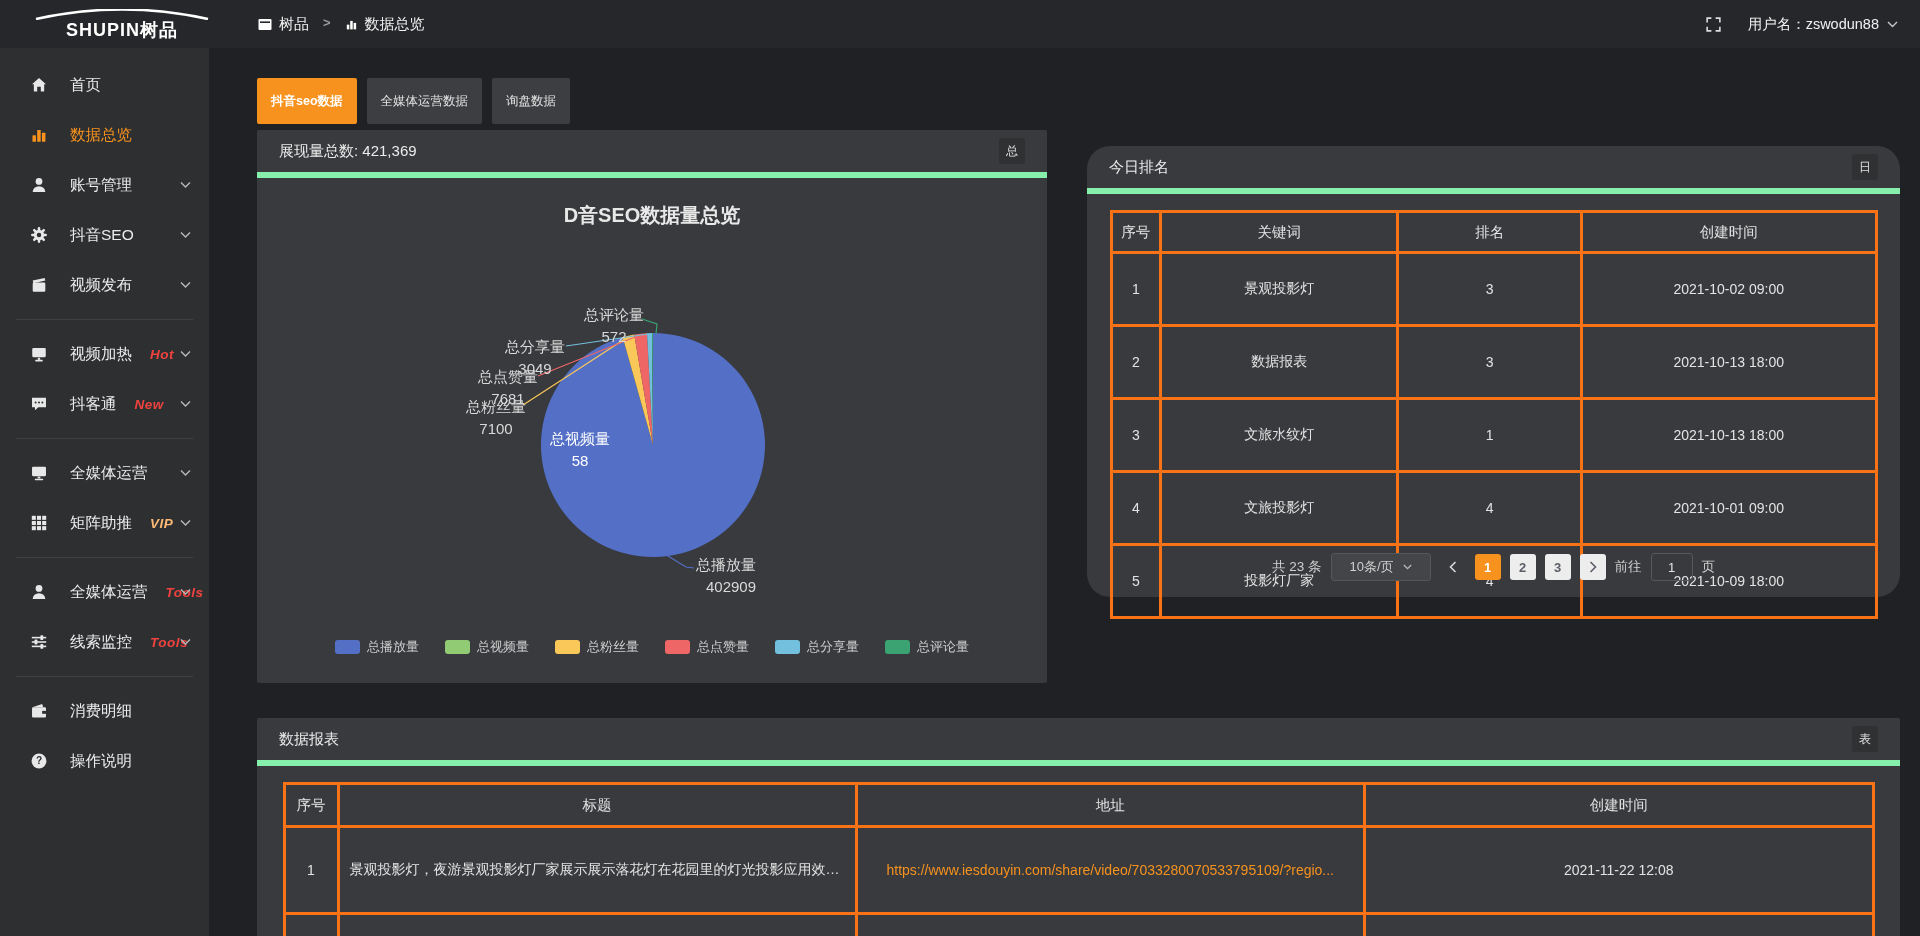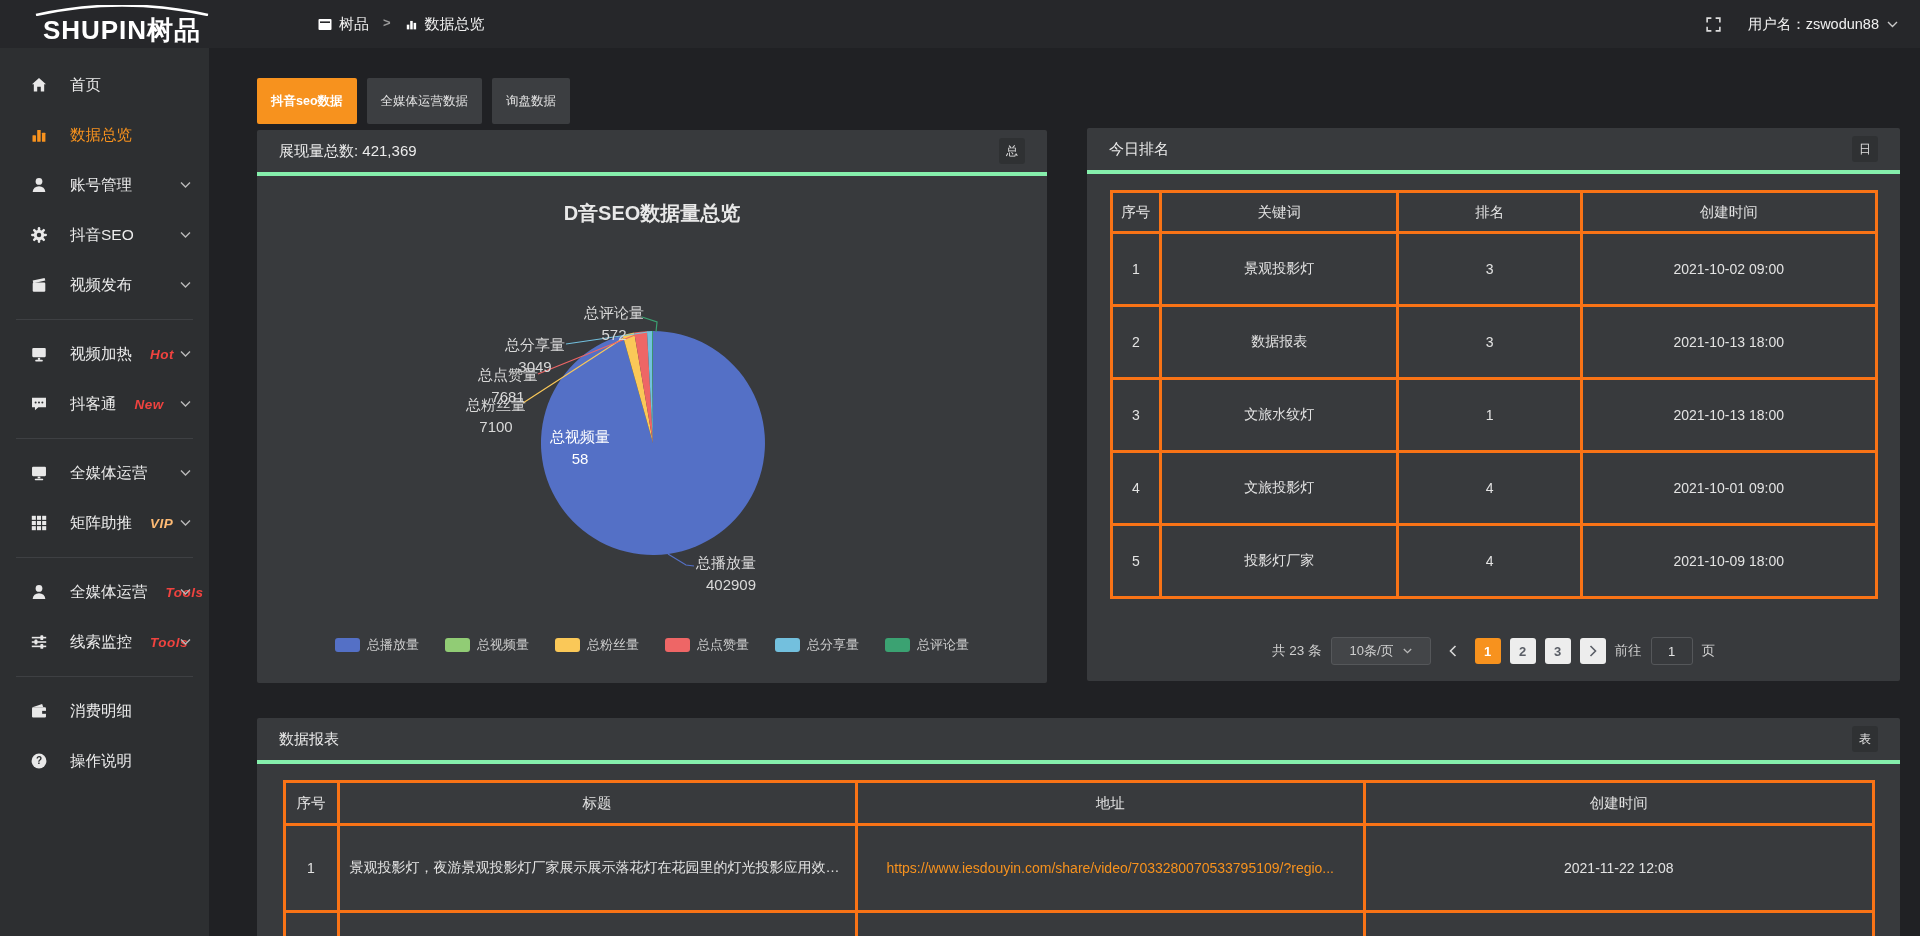--- a/index.html
+++ b/index.html
@@ -5,22 +5,22 @@
   html,body{margin:0;padding:0;width:1920px;height:936px;overflow:hidden;
     background:#202124;color:#e6e6e6;
     font-family:"Liberation Sans","DejaVu Sans",sans-serif;}
   .page{position:relative;width:1920px;height:936px;overflow:hidden;}
 
   
   .header{position:absolute;left:0;top:0;right:0;height:48px;background:#26272a;
     display:flex;align-items:center;z-index:10;}
   .logo{display:flex;flex-direction:column;align-items:center;margin-left:22px;width:200px;cursor:pointer;}
   .logo svg{display:block;}
-  .logo-text{font-size:26px;font-weight:800;letter-spacing:1px;color:#fff;line-height:1;margin-top:1px;white-space:nowrap;}
-  .breadcrumb{display:flex;margin-left:60px;font-size:15px;color:#f0f0f0;padding-left:36px;}
+  .logo-text{font-size:18px;font-weight:800;letter-spacing:1px;color:#fff;line-height:1;margin-top:1px;white-space:nowrap;}
+  .breadcrumb{display:flex;font-size:15px;color:#f0f0f0;padding-left:36px;}
   .bc-item{display:flex;align-items:center;gap:7px;}
   .bc-sep{margin:0 14px;color:#9a9a9a;font-size:13px;font-weight:bold;}
   .header-right{margin-left:auto;margin-right:22px;display:flex;align-items:center;gap:26px;}
   .fullscreen{display:flex;cursor:pointer;}
   .user-menu{display:flex;align-items:center;gap:8px;font-size:14.5px;color:#f0f0f0;cursor:pointer;}
 
   
   .sidebar{position:absolute;left:0;top:48px;bottom:0;width:209px;background:#2d2f31;}
   .sidebar ul{margin:0;padding:12px 0 0 0;list-style:none;}
   li.item{position:relative;height:50px;display:flex;align-items:center;
@@ -37,26 +37,26 @@
   
   .tabs{position:absolute;left:257px;top:78px;display:flex;gap:10px;}
   .tab{height:46px;padding:0 14px;display:flex;align-items:center;font-size:12.5px;
     background:#3c3e41;color:#e3e3e3;border:none;border-radius:2px;cursor:pointer;
     font-family:inherit;white-space:nowrap;}
   .tab.active{background:#f7921e;color:#fff;font-weight:bold;}
 
   
   .panel{position:absolute;background:#383a3d;border-radius:2px;}
   .panel-head{height:42px;display:flex;align-items:center;justify-content:space-between;
-    padding:0 22px;border-bottom:4px solid #86efac;}
+    padding:0 22px;border-bottom:6px solid #86efac;}
   .panel-title{font-size:15px;color:#ececec;white-space:nowrap;}
   .corner-btn{width:26px;height:26px;background:#2f3133;color:#e0e0e0;border:none;
     border-radius:3px;font-size:12px;cursor:pointer;font-family:inherit;flex:none;}
   #overview-panel{left:257px;top:130px;width:790px;height:553px;}
-  #ranking-panel{left:1087px;top:128px;width:813px;height:553px;}
+  #ranking-panel{left:1087px;top:146px;width:813px;height:451px;border-radius:23px;}
   #report-panel{left:257px;top:718px;width:1643px;height:430px;}
 
   
   #pie{display:block;margin:0 auto;}
   .legend{display:flex;justify-content:center;align-items:center;gap:26px;margin-top:20px;}
   .legend-item{display:flex;align-items:center;gap:7px;font-size:13px;color:#cfcfcf;cursor:pointer;white-space:nowrap;}
   .legend-swatch{width:25px;height:14px;border-radius:3px;flex:none;}
 
   
   table.data-table{border-collapse:collapse;table-layout:fixed;margin:16px auto 0 auto;}

